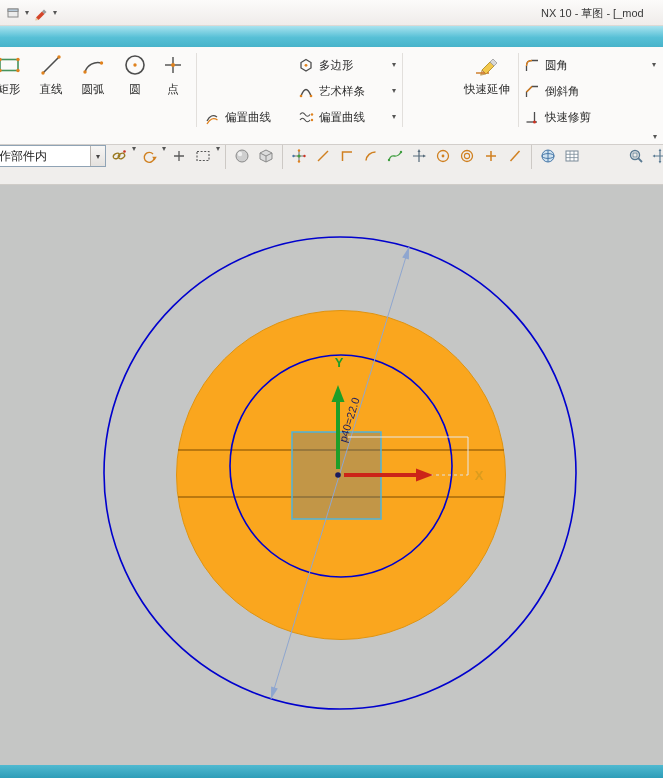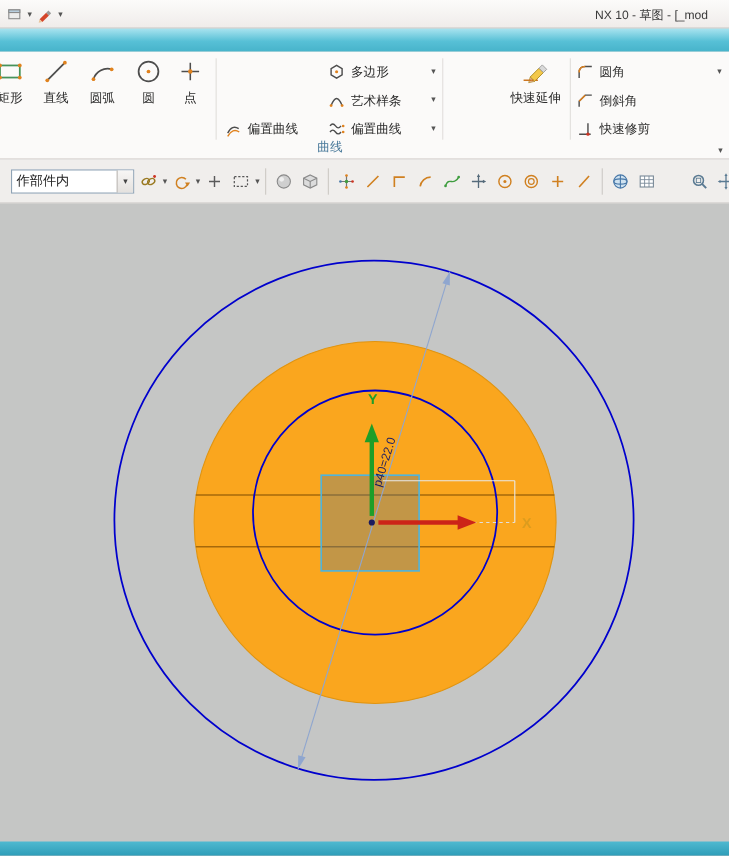--- a/index.html
+++ b/index.html
@@ -22,21 +22,21 @@
   .vsep{position:absolute;top:6px;height:74px;width:1px;background:#e2dfdc}
   .lbtn{position:absolute;top:5px;width:42px;display:flex;flex-direction:column;align-items:center;gap:4px}
   .licon{width:26px;height:26px}
   .llabel{font-size:11.5px;color:#2b2b2b;white-space:nowrap}
   .lrow{position:absolute;height:24px;display:flex;align-items:center;gap:5px;font-size:11.5px;color:#2b2b2b;white-space:nowrap}
   .si{width:16px;height:16px;flex:0 0 16px}
   .grouplabel{position:absolute;bottom:3px;left:0;width:600px;text-align:center;font-size:11.5px;color:#49799a}
   .ribbon .corner-dd{position:absolute;right:6px;bottom:3px}
 
   
-  .toolbar2{position:absolute;top:145px;left:0;right:0;height:40px;background:#f0eeec;border-bottom:1px solid #cfccc8;display:flex;align-items:center;gap:2px;padding-left:16px}
+  .toolbar2{position:absolute;top:145px;left:0;right:0;height:40px;background:#f0eeec;border-bottom:1px solid #cfccc8;display:flex;align-items:flex-start;gap:2px;padding-left:0}
   .combo{margin-left:-6px;width:112px;height:22px;background:#fff;border:1px solid #8fa3b5;display:flex;align-items:center}
   .combo-text{flex:1;font-size:12px;color:#222;padding-left:4px;white-space:nowrap;overflow:hidden}
   .combo-arrow{width:15px;height:100%;display:grid;place-items:center;background:linear-gradient(#f7f6f5,#e4e1de);border-left:1px solid #b8b4b0;font-size:8px;color:#444}
   .tbtn{width:22px;height:22px;display:grid;place-items:center;border-radius:2px}
   .tsep{width:1px;height:24px;background:#cdc9c5;margin:0 3px}
   .tb-right{margin-left:auto;margin-right:-8px;display:flex;align-items:center;gap:2px}
 
   
   .canvas{position:absolute;top:185px;left:0;width:663px;height:580px}
 
@@ -211,21 +211,20 @@
       <span class="si">
         <svg viewBox="0 0 16 16">
             <path d="M2.5 13 L13 13" stroke="#4d4d4d" stroke-width="1.3"></path>
             <path d="M10.5 3 L10.5 13" stroke="#4d4d4d" stroke-width="1.3"></path>
             <circle cx="10.5" cy="13" r="1.5" fill="#cc3322"></circle>
           </svg>
       </span>
       <span>快速修剪</span>
     </div>
 
-    <div class="grouplabel">曲线</div>
     <span class="dd corner-dd">▾</span>
   </div>
 
   <div class="toolbar2">
     <div class="combo">
       <span class="combo-text">作部件内</span>
       <span class="combo-arrow">▾</span>
     </div>
 
     <span class="tbtn">

